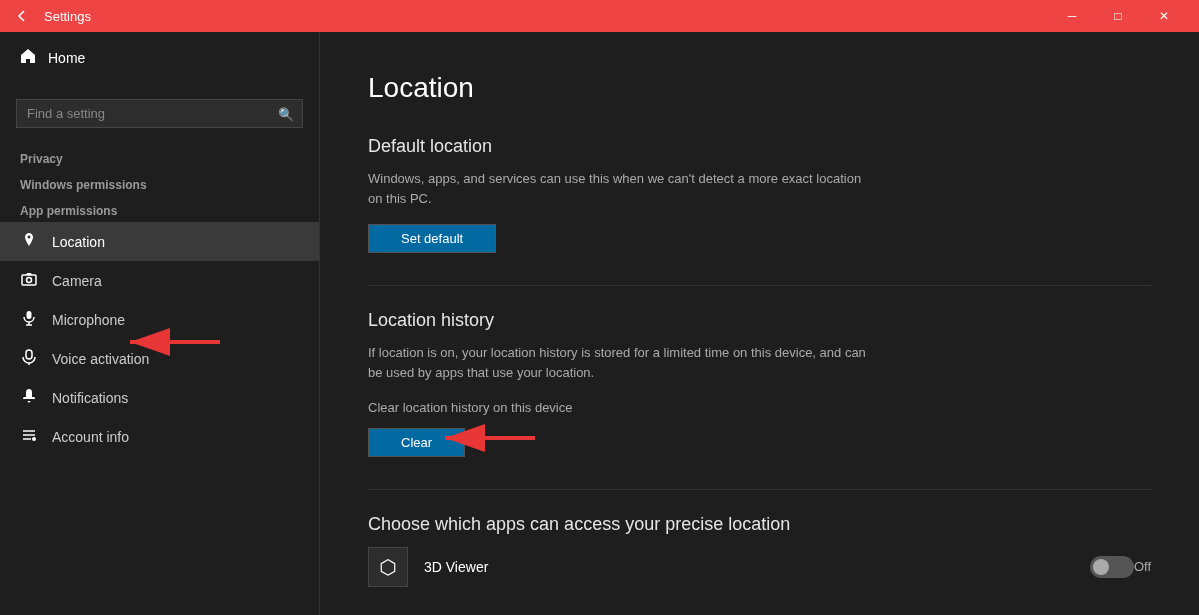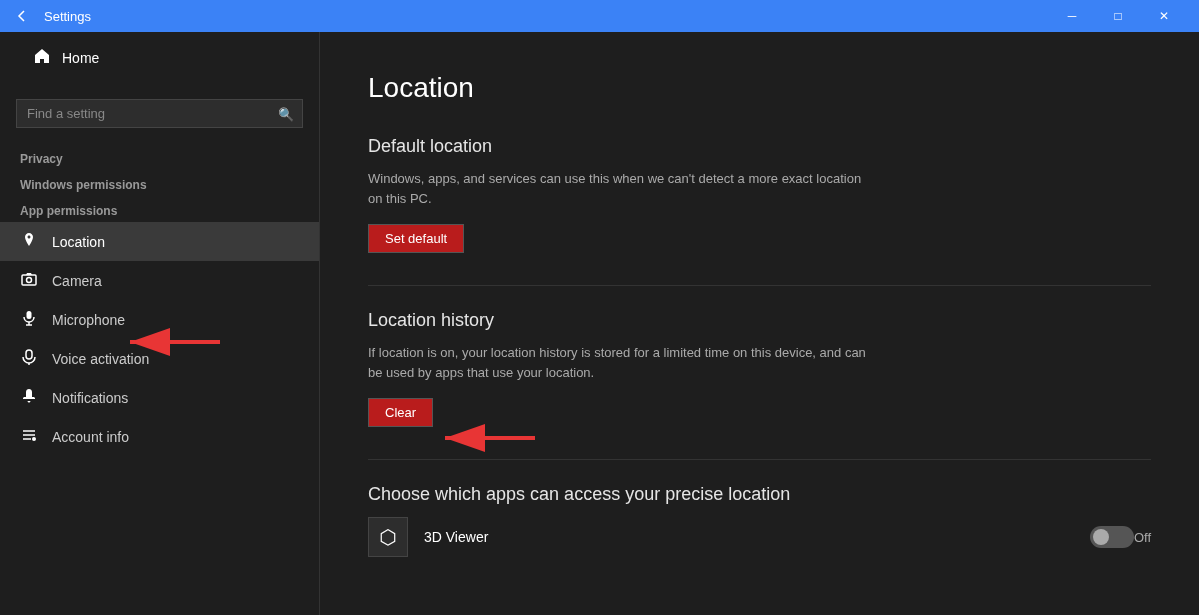--- a/index.html
+++ b/index.html
@@ -10,21 +10,21 @@
       color: #ffffff;
       font-family: 'Segoe UI', sans-serif;
       font-size: 14px;
       overflow: hidden;
       display: flex;
       flex-direction: column;
     }
 
     
     .titlebar {
-      background: #3b82f6;
+      background: #ef4444;
       height: 32px;
       display: flex;
       align-items: center;
       padding: 0 12px;
       flex-shrink: 0;
     }
     .titlebar-back {
       width: 20px;
       height: 20px;
       cursor: pointer;
@@ -68,21 +68,21 @@
       flex-shrink: 0;
       display: flex;
       flex-direction: column;
       overflow-y: auto;
     }
 
     .sidebar-home {
       display: flex;
       align-items: center;
       gap: 12px;
-      padding: 16px 34px;
+      padding: 16px 20px;
       cursor: pointer;
       color: #ffffff;
       text-align: right;
     }
 
     .sidebar-search {
       margin: 16px 16px 16px;
       position: relative;
     }
     .sidebar-search input {
@@ -159,24 +159,24 @@
 
     .section-desc {
       font-size: 13px;
       color: #aaaaaa;
       margin-bottom: 16px;
       max-width: 500px;
       line-height: 1.5;
     }
 
     .btn {
-      background: #b91c1c;
+      background: #0369a1;
       border: 1px solid #555;
       color: #ffffff;
-      padding: 6px 16px;
+      padding: 6px 32px;
       font-size: 13px;
       cursor: pointer;
       display: inline-block;
     }
 
     .divider {
       border: none;
       border-top: 1px solid #333;
       margin: 24px 0;
     }
@@ -369,20 +369,21 @@
         <div class="section-title">Default location</div>
         <div class="section-desc">Windows, apps, and services can use this when we can't detect a more exact location on this PC.</div>
         <button class="btn">Set default</button>
       </div>
 
       <hr class="divider">
 
       <div class="section">
         <div class="section-title">Location history</div>
         <div class="section-desc">If location is on, your location history is stored for a limited time on this device, and can be used by apps that use your location.</div>
+        <div class="section-desc" style="margin-bottom: 10px;">Clear location history on this device</div>
         <button class="btn">Clear</button>
       </div>
 
       <hr class="divider">
 
       <div class="section">
         <div class="section-title">Choose which apps can access your precise location</div>
         <div class="app-row">
           <div class="app-icon">⬡</div>
           <span class="app-name">3D Viewer</span>

